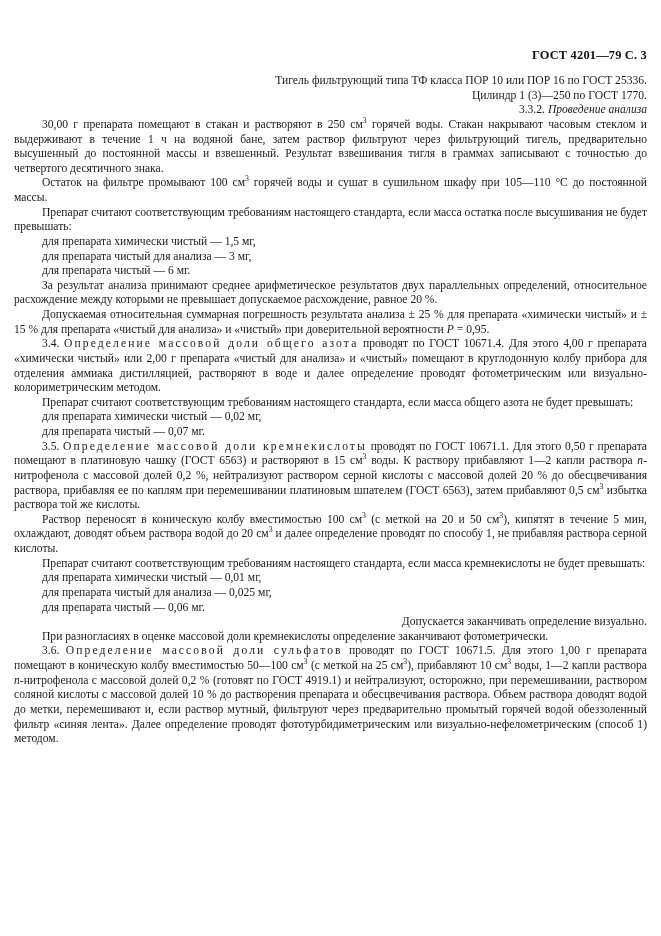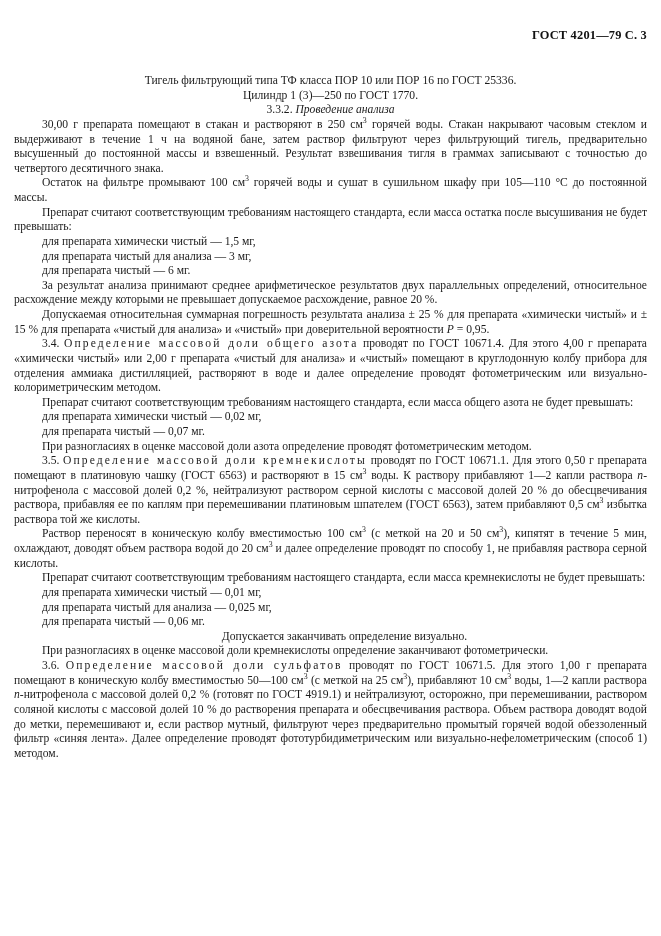--- a/index.html
+++ b/index.html
@@ -11,21 +11,21 @@
     position: relative;
     width: 661px;
     height: 936px;
     background: #ffffff;
     overflow: hidden;
     font-family: "Liberation Serif", "DejaVu Serif", serif;
     color: #1b1b1b;
   }
   .header {
     position: absolute;
-    top: 28px;
+    top: 48px;
     left: 14px;
     right: 14px;
     text-align: right;
     font-weight: bold;
     font-size: 12.4px;
     letter-spacing: 0.2px;
     color: #111;
   }
   .body-col {
     position: absolute;
@@ -49,21 +49,21 @@
     text-indent: 0;
   }
   
   p.item {
     text-indent: 0;
     padding-left: 28px;
     text-align: left;
     font-family: Liberation Serif, serif;
   }
   p.nojust {
-    text-align: center;
+    text-align: right;
   }
   
   .sp {
     letter-spacing: 2.1px;
   }
   .it {
     font-style: italic;
   }
   sup {
     font-size: 0.68em;
@@ -104,21 +104,20 @@
 
     <p class="ind"><span>Допускаемая относительная суммарная погрешность результата анализа ± 25 % для препарата «химически чистый» и ± 15 % для препарата «чистый для анализа» и «чистый» при доверительной вероятности </span><span class="it">P</span><span> = 0,95.</span></p>
 
     <p class="ind"><span>3.4. </span><span class="sp">Определение  массовой  доли  общего  азота</span><span> проводят по ГОСТ 10671.4. Для этого 4,00 г препарата «химически чистый» или 2,00 г препарата «чистый для анализа» и «чистый» помещают в круглодонную колбу прибора для отделения аммиака дистилляцией, растворяют в воде и далее определение проводят фотометрическим или визуально-колориметрическим методом.</span></p>
 
     <p class="ind">Препарат считают соответствующим требованиям настоящего стандарта, если масса общего азота не будет превышать:</p>
 
     <p class="item">для препарата химически чистый — 0,02 мг,</p>
     <p class="item">для препарата чистый — 0,07 мг.</p>
 
-    <p class="ind">При разногласиях в оценке массовой доли азота определение проводят фотометрическим методом.</p>
 
     <p class="ind"><span>3.5. </span><span class="sp">Определение  массовой  доли  кремнекислоты</span><span> проводят по ГОСТ  10671.1. Для этого 0,50 г препарата помещают в платиновую чашку (ГОСТ  6563) и растворяют в 15 см</span><sup>3</sup><span> воды. К раствору прибавляют 1—2 капли раствора </span><span class="it">n</span><span>-нитрофенола с массовой долей 0,2 %, нейтрализуют раствором серной кислоты с массовой долей 20 % до обесцвечивания раствора, прибавляя ее по каплям при перемешивании платиновым шпателем (ГОСТ  6563), затем прибавляют 0,5 см</span><sup>3</sup><span> избытка раствора той же кислоты.</span></p>
 
     <p class="ind"><span>Раствор переносят в коническую колбу вместимостью 100 см</span><sup>3</sup><span> (с меткой на 20 и 50 см</span><sup>3</sup><span>), кипятят в течение 5 мин, охлаждают, доводят объем раствора водой до 20 см</span><sup>3</sup><span> и далее определение проводят по способу 1, не прибавляя раствора серной кислоты.</span></p>
 
     <p class="ind">Препарат считают соответствующим требованиям настоящего стандарта, если масса кремнекислоты не будет превышать:</p>
 
     <p class="item">для препарата химически чистый — 0,01 мг,</p>
     <p class="item">для препарата чистый для анализа — 0,025 мг,</p>
     <p class="item">для препарата чистый — 0,06 мг.</p>

